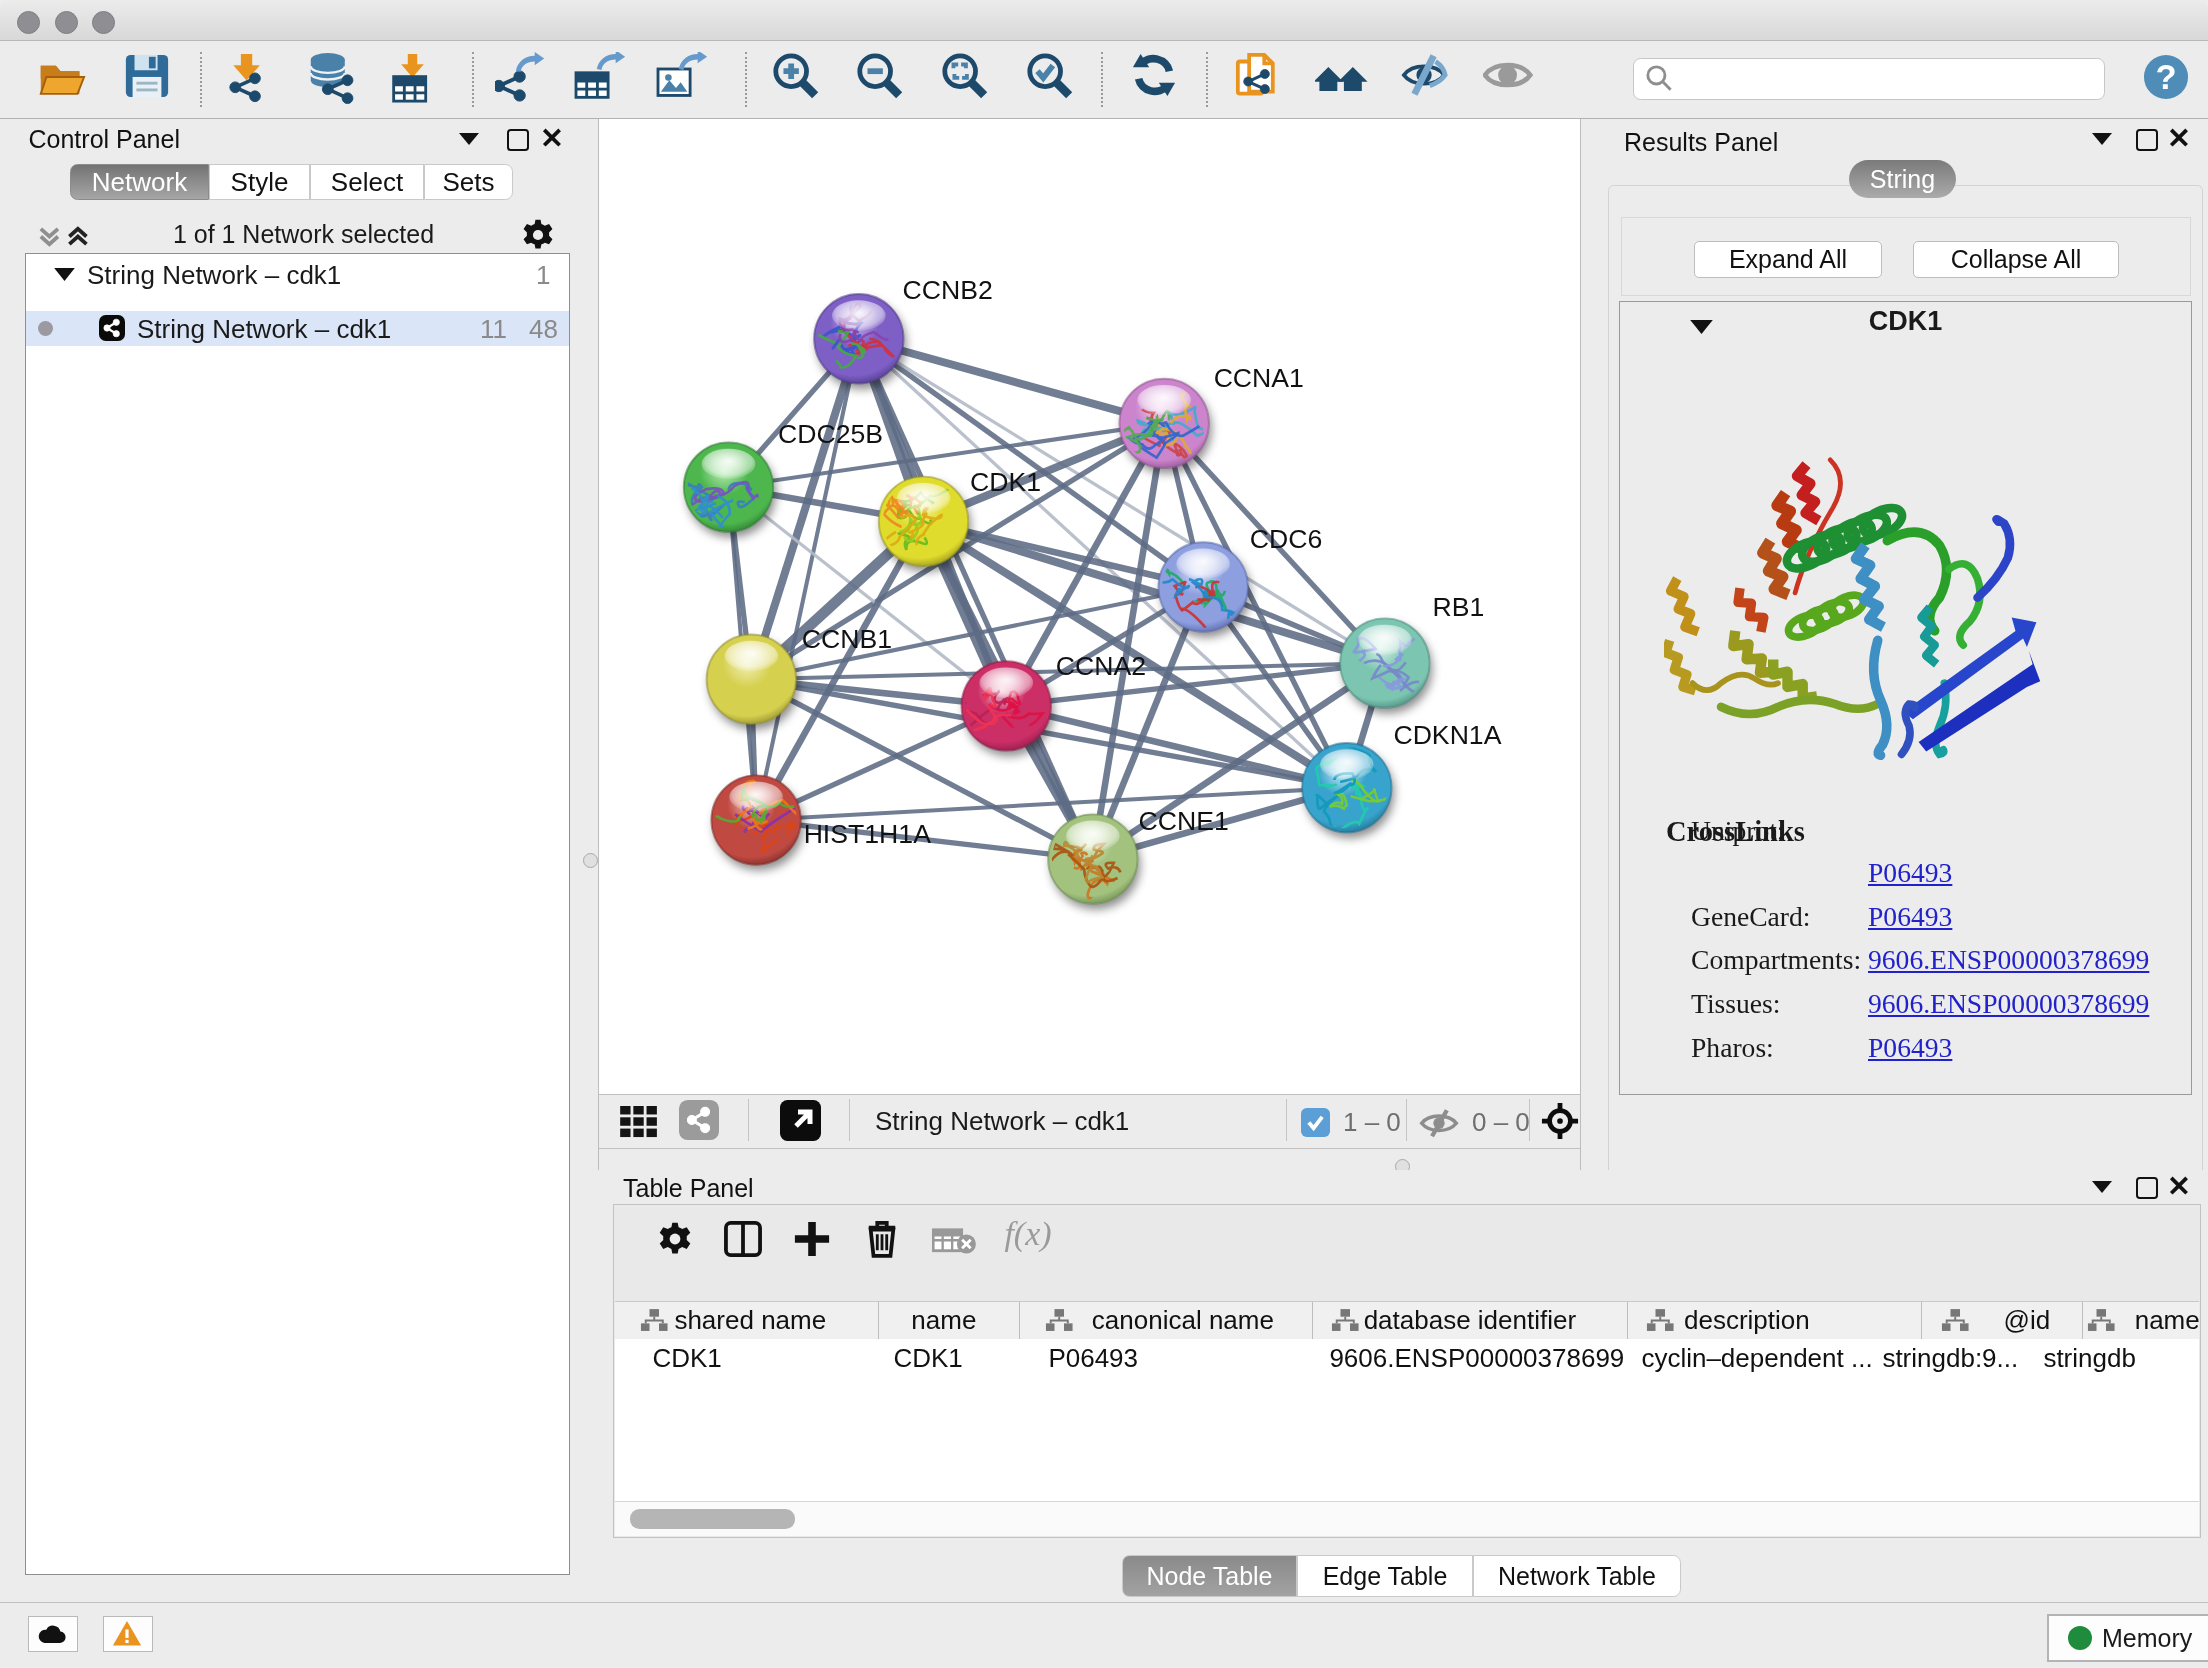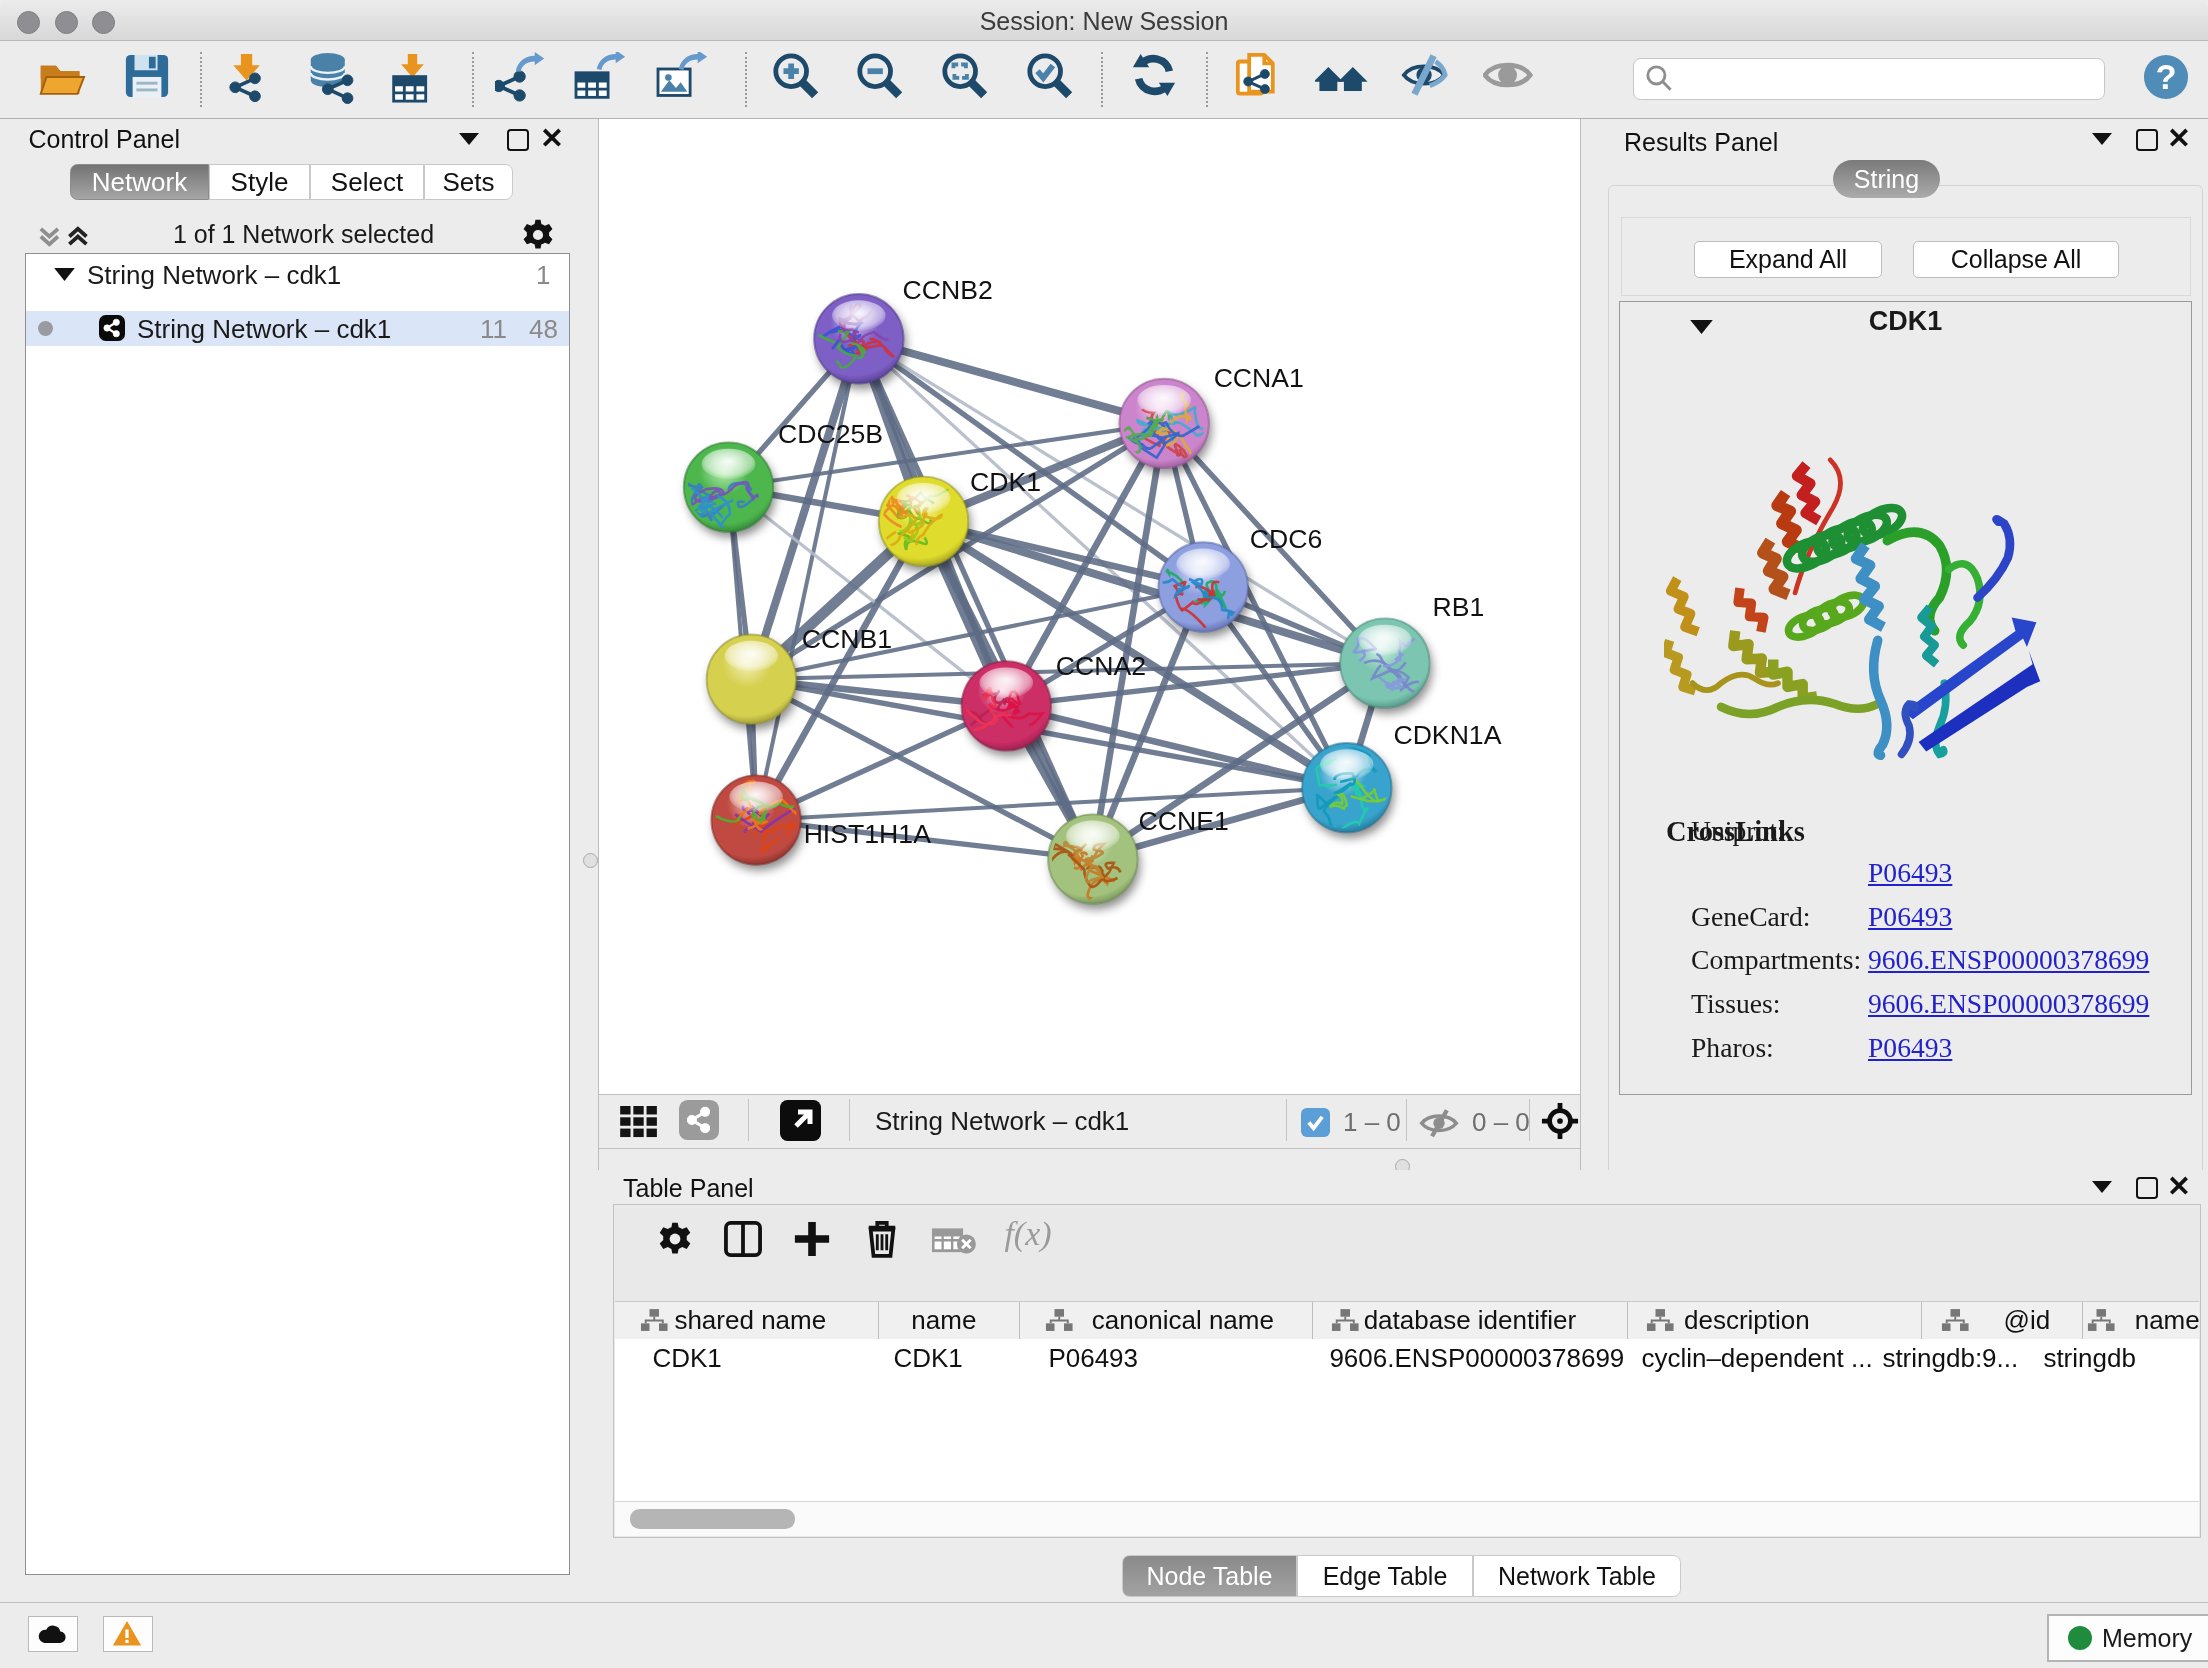--- a/index.html
+++ b/index.html
@@ -32,21 +32,21 @@
  border-color:#8b8b8b;}
 #cp-list{left:25px;top:253px;width:543px;height:1320px;background:#fff;
  border:1.9px solid #8f8f8f;}
 #cp-row2{position:absolute;left:0px;top:57px;width:543px;height:35px;
  background:#dbe5f8;}
 #nettb{left:599px;top:1094px;width:981px;height:53px;background:#ececec;
  border-top:1px solid #c0c0c0;border-bottom:1px solid #c0c0c0;}
 .ntsep{position:absolute;top:5.7px;height:42px;width:0;border-left:1px solid #c4c4c4;}
 
 #results{left:1581px;top:119px;width:628px;height:1030px;background:#ececec;}
-#stringtab{position:absolute;left:252px;top:41px;width:107px;height:38px;
+#stringtab{position:absolute;left:268px;top:41px;width:107px;height:38px;
  background:linear-gradient(#7a7a7a,#ababab);border-radius:19px;
  color:#fff;font-size:25px;text-align:center;line-height:38px;}
 #rtabpane{position:absolute;left:27px;top:66px;width:593px;height:995px;
  background:#ececec;border:1px solid #d2d2d2;border-radius:5.7px;}
 #expbox{position:absolute;left:40px;top:98px;width:568px;height:77px;
  background:#ececec;border:1px solid #d8d8d8;}
 .wbtn{position:absolute;top:23px;height:32px;background:#fff;
  border:1px solid #bdbdbd;border-radius:5px;font-size:25px;text-align:center;
  color:#111;padding-top:2.9px;}
 #cdkbox{position:absolute;left:38px;top:182px;width:571px;height:792px;
@@ -79,21 +79,20 @@
  border:2.9px solid #b4b4b4;position:absolute;padding-left:28px;}
 .splitdot{position:absolute;width:13.3px;height:13.3px;border-radius:50%;
  background:#e0e0e0;border:1px solid #a9a9a9;}
 </style>
 
 </head><body>
 <div id="titlebar" class="abs">
 <div class="tl" style="left:17px"></div>
     <div class="tl" style="left:55px"></div>
     <div class="tl" style="left:92px"></div>
-<div id="title">Session: New Session</div>
 </div>
 <div id="toolbar" class="abs">
 <svg class="abs" style="left:37px;top:11.4px" width="49" height="48" viewBox="0 0 52 50">
       <path d="M4 14 h16 l5 6 h20 v8 H4 z" fill="#b56a10"></path>
 <path d="M4 14 h16 l5 6 h20 v24 H4 z" fill="#c87d1a"></path>
 <path d="M10 26 h40 l-7 18 H4 z" fill="#efa62f"></path>
 <path d="M10 26 h40 l-7 18 H4 z" fill="none" stroke="#a35f0c" stroke-width="2"></path>
     </svg>
 <svg class="abs" style="left:123px;top:11.4px" width="48" height="48" viewBox="0 0 50 50">
       <rect x="3" y="3" width="44" height="44" rx="5" fill="#2e6b99"></rect>

